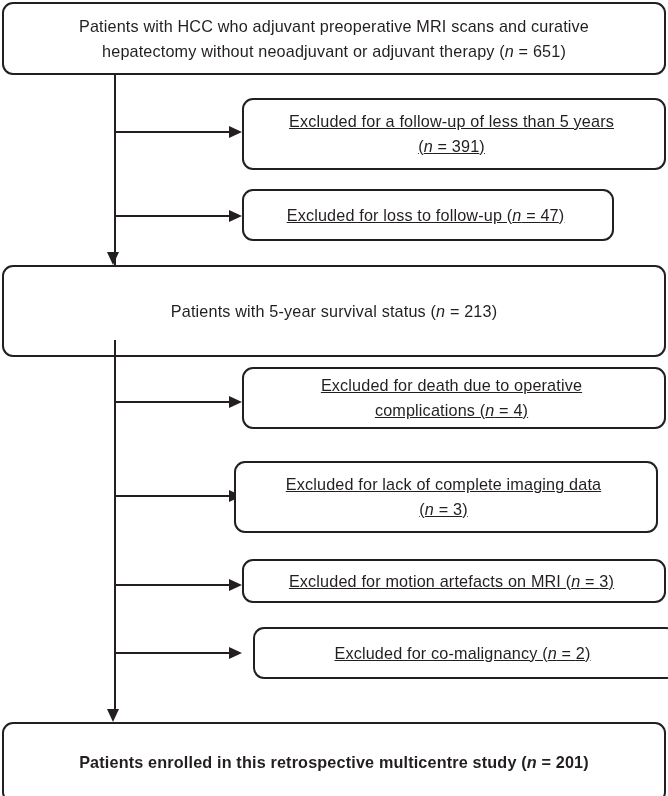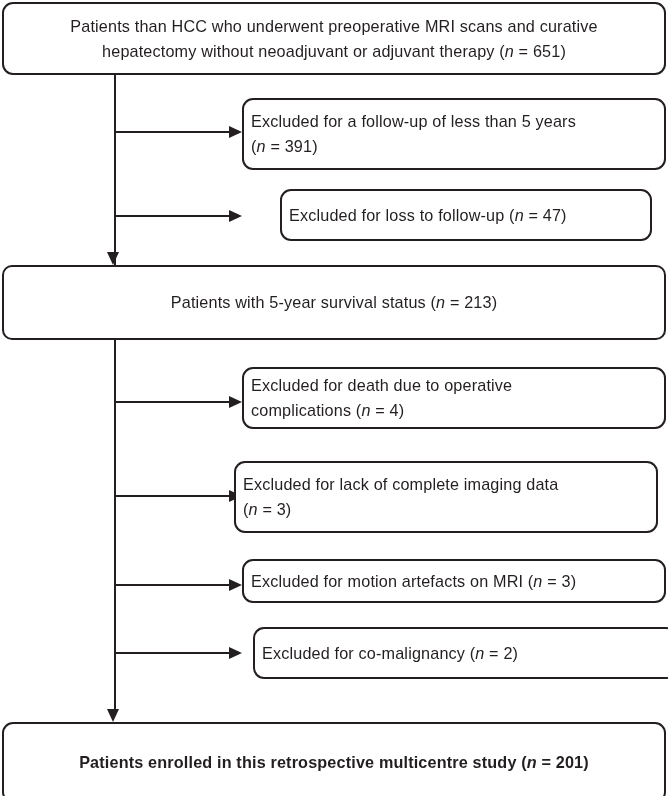--- a/index.html
+++ b/index.html
@@ -33,22 +33,23 @@
   .node .node-text {
     display: block;
     width: 100%;
     white-space: pre-line;
   }
   .node.center .node-text {
     text-align: center;
     padding: 0 14px;
   }
   .node.left .node-text {
-    text-align: left;
+    text-align: center;
     padding: 0 12px 0 7px;
+    text-decoration: underline;
   }
   .ital {
     font-style: italic;
   }
   
   .vline {
     position: absolute;
     width: 2.4px;
     background: #231f20;
   }
@@ -73,41 +74,41 @@
     border-bottom: 6.5px solid transparent;
     border-left: 13px solid #231f20;
   }
 </style>
 </head>
 <body>
 
 <div id="flow-root">
 
   <div class="node center" style="left:2px; top:2px; width:664px; height:73px;">
-    <span class="node-text"><span>Patients than HCC who underwent preoperative MRI scans and curative</span><br><span>hepatectomy without neoadjuvant or adjuvant therapy (</span><span class="ital">n</span><span> = </span><span>651</span><span>)</span></span>
+    <span class="node-text"><span>Patients with HCC who adjuvant preoperative MRI scans and curative</span><br><span>hepatectomy without neoadjuvant or adjuvant therapy (</span><span class="ital">n</span><span> = </span><span>651</span><span>)</span></span>
   </div>
 
   <div class="vline" style="left:113.5px; top:75px; height:200px;"></div>
   <div class="arrow-down" style="left:107px; top:252px;"></div>
 
   <div class="hline" style="left:114px; top:131px; width:116px;"></div>
   <div class="arrow-right" style="left:229px; top:125.7px;"></div>
 
   <div class="hline" style="left:114px; top:215px; width:116px;"></div>
   <div class="arrow-right" style="left:229px; top:209.7px;"></div>
 
   <div class="node left" style="left:242px; top:98px; width:424px; height:72px;">
     <span class="node-text"><span>Excluded for a follow-up of less than 5 years</span><br><span>(</span><span class="ital">n</span><span> = </span><span>391</span><span>)</span></span>
   </div>
 
-  <div class="node left" style="left:242px; top:189px; width:372px; height:52px;margin-left:38px;">
+  <div class="node left" style="left:242px; top:189px; width:372px; height:52px;">
     <span class="node-text"><span>Excluded for loss to follow-up (</span><span class="ital">n</span><span> = </span><span>47</span><span>)</span></span>
   </div>
 
-  <div class="node center" style="left:2px; top:265px; width:664px; height:75px;border-radius:10px;">
+  <div class="node center" style="left:2px; top:265px; width:664px; height:92px;">
     <span class="node-text"><span>Patients with 5-year survival status (</span><span class="ital">n</span><span> = </span><span>213</span><span>)</span></span>
   </div>
 
   <div class="vline" style="left:113.5px; top:340px; height:370px;"></div>
   <div class="arrow-down" style="left:107px; top:709px;"></div>
 
   <div class="hline" style="left:114px; top:401px; width:116px;"></div>
   <div class="arrow-right" style="left:229px; top:395.7px;"></div>
 
   <div class="hline" style="left:114px; top:495px; width:116px;"></div>

